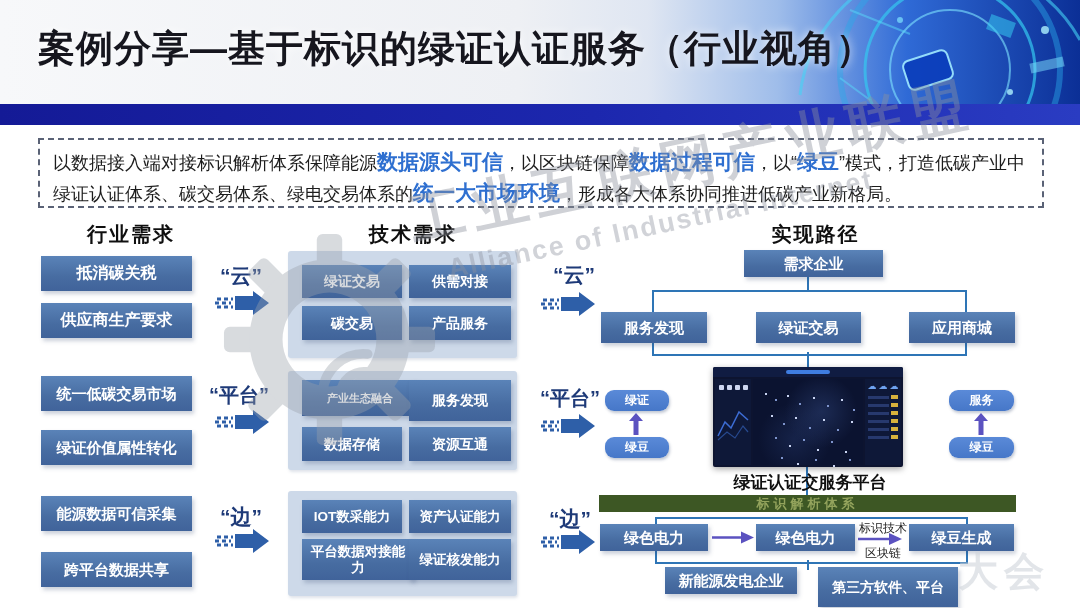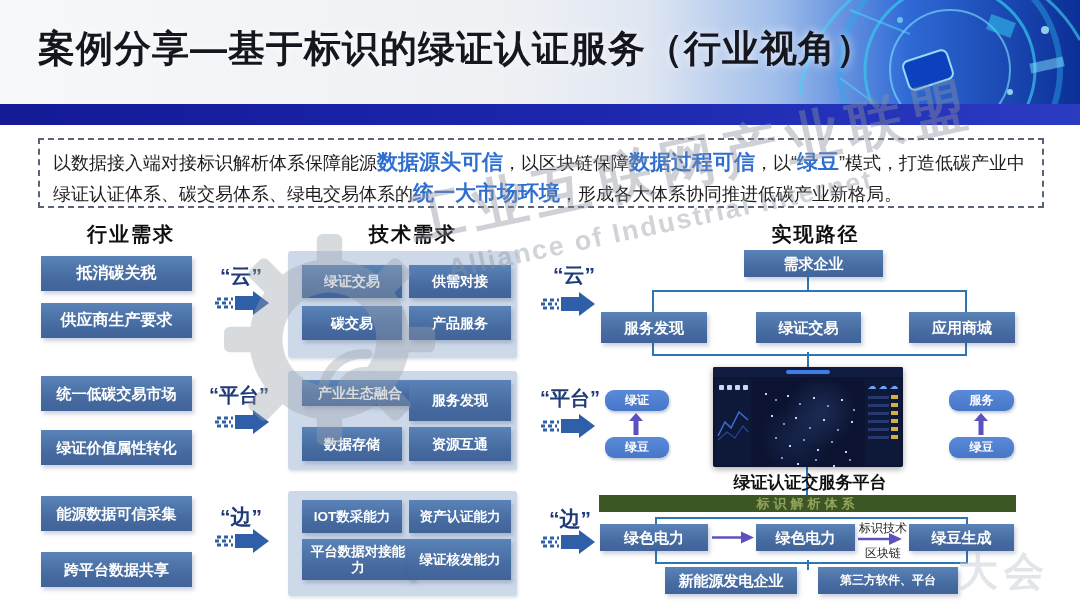--- a/index.html
+++ b/index.html
@@ -135,21 +135,21 @@
 
   <div class="abs panel" style="left:288px;top:251px;width:229px;height:107px;"></div>
   <div class="abs panel" style="left:288px;top:371px;width:229px;height:99px;"></div>
   <div class="abs panel" style="left:288px;top:491px;width:229px;height:105px;"></div>
 
   <div class="abs bluebox" style="left:302px;top:265px;width:100px;height:33px;font-size:14px;">绿证交易</div>
   <div class="abs bluebox" style="left:409px;top:265px;width:102px;height:33px;font-size:14px;">供需对接</div>
   <div class="abs bluebox" style="left:302px;top:306px;width:100px;height:34px;font-size:14px;">碳交易</div>
   <div class="abs bluebox" style="left:409px;top:306px;width:102px;height:34px;font-size:14px;">产品服务</div>
 
-  <div class="abs bluebox" style="left:302px;top:380px;width:100px;height:26px;font-size:14px;padding:0 8px;">产业生态融合</div>
+  <div class="abs bluebox" style="left:302px;top:380px;width:100px;height:36px;font-size:11px;padding:0 8px;">产业生态融合</div>
   <div class="abs bluebox" style="left:409px;top:380px;width:102px;height:41px;font-size:14px;">服务发现</div>
   <div class="abs bluebox" style="left:302px;top:427px;width:100px;height:34px;font-size:14px;">数据存储</div>
   <div class="abs bluebox" style="left:409px;top:427px;width:102px;height:34px;font-size:14px;">资源互通</div>
 
   <div class="abs bluebox" style="left:409px;top:500px;width:102px;height:33px;font-size:13.5px;">资产认证能力</div>
   <div class="abs bluebox" style="left:302px;top:500px;width:100px;height:33px;font-size:13.5px;">IOT数采能力</div>
   <div class="abs bluebox" style="left:302px;top:539px;width:100px;height:41px;font-size:13.5px;padding:0 6px;">平台数据对接能力</div>
   <div class="abs bluebox" style="left:409px;top:539px;width:102px;height:41px;font-size:13.5px;">绿证核发能力</div>
 
   <div class="abs qlabel" style="left:546px;top:261px;width:56px;font-size:21px;">“云”</div>
@@ -268,21 +268,21 @@
   <div class="abs smalllab" style="left:857px;top:520px;width:52px;">标识技术</div>
   <svg class="abs" style="left:858px;top:533px;" width="44" height="12" viewBox="0 0 44 12">
     <line x1="0" y1="6" x2="32" y2="6" stroke="#5b52c0" stroke-width="2.5"></line>
       <polygon points="44,6 31,0 31,12" fill="#5b52c0"></polygon>
   </svg>
   <div class="abs smalllab" style="left:860px;top:545px;width:46px;">区块链</div>
   <div class="abs bluebox" style="left:909px;top:524px;width:105px;height:27px;font-size:15px;">绿豆生成</div>
 
   <div class="abs line" style="left:807px;top:560px;width:2px;height:10px;"></div>
   <div class="abs bluebox" style="left:665px;top:567px;width:132px;height:27px;font-size:15px;">新能源发电企业</div>
-  <div class="abs bluebox" style="left:818px;top:567px;width:140px;height:27px;font-size:12px;">第三方软件、平台</div>
+  <div class="abs bluebox" style="left:818px;top:567px;width:140px;height:40px;font-size:14px;">第三方软件、平台</div>
 
   <svg class="abs" id="gear" style="left:222px;top:232px;opacity:.38;" width="215" height="215" viewBox="0 0 220 220">
     <g fill="#9aa1ab">
       <g>
         <rect x="97" y="2" width="26" height="34" rx="6"></rect>
         <rect x="97" y="184" width="26" height="34" rx="6"></rect>
         <rect x="2" y="97" width="34" height="26" rx="6"></rect>
         <rect x="184" y="97" width="34" height="26" rx="6"></rect>
         <rect x="97" y="2" width="26" height="34" rx="6" transform="rotate(45 110 110)"></rect>
         <rect x="97" y="184" width="26" height="34" rx="6" transform="rotate(45 110 110)"></rect>

